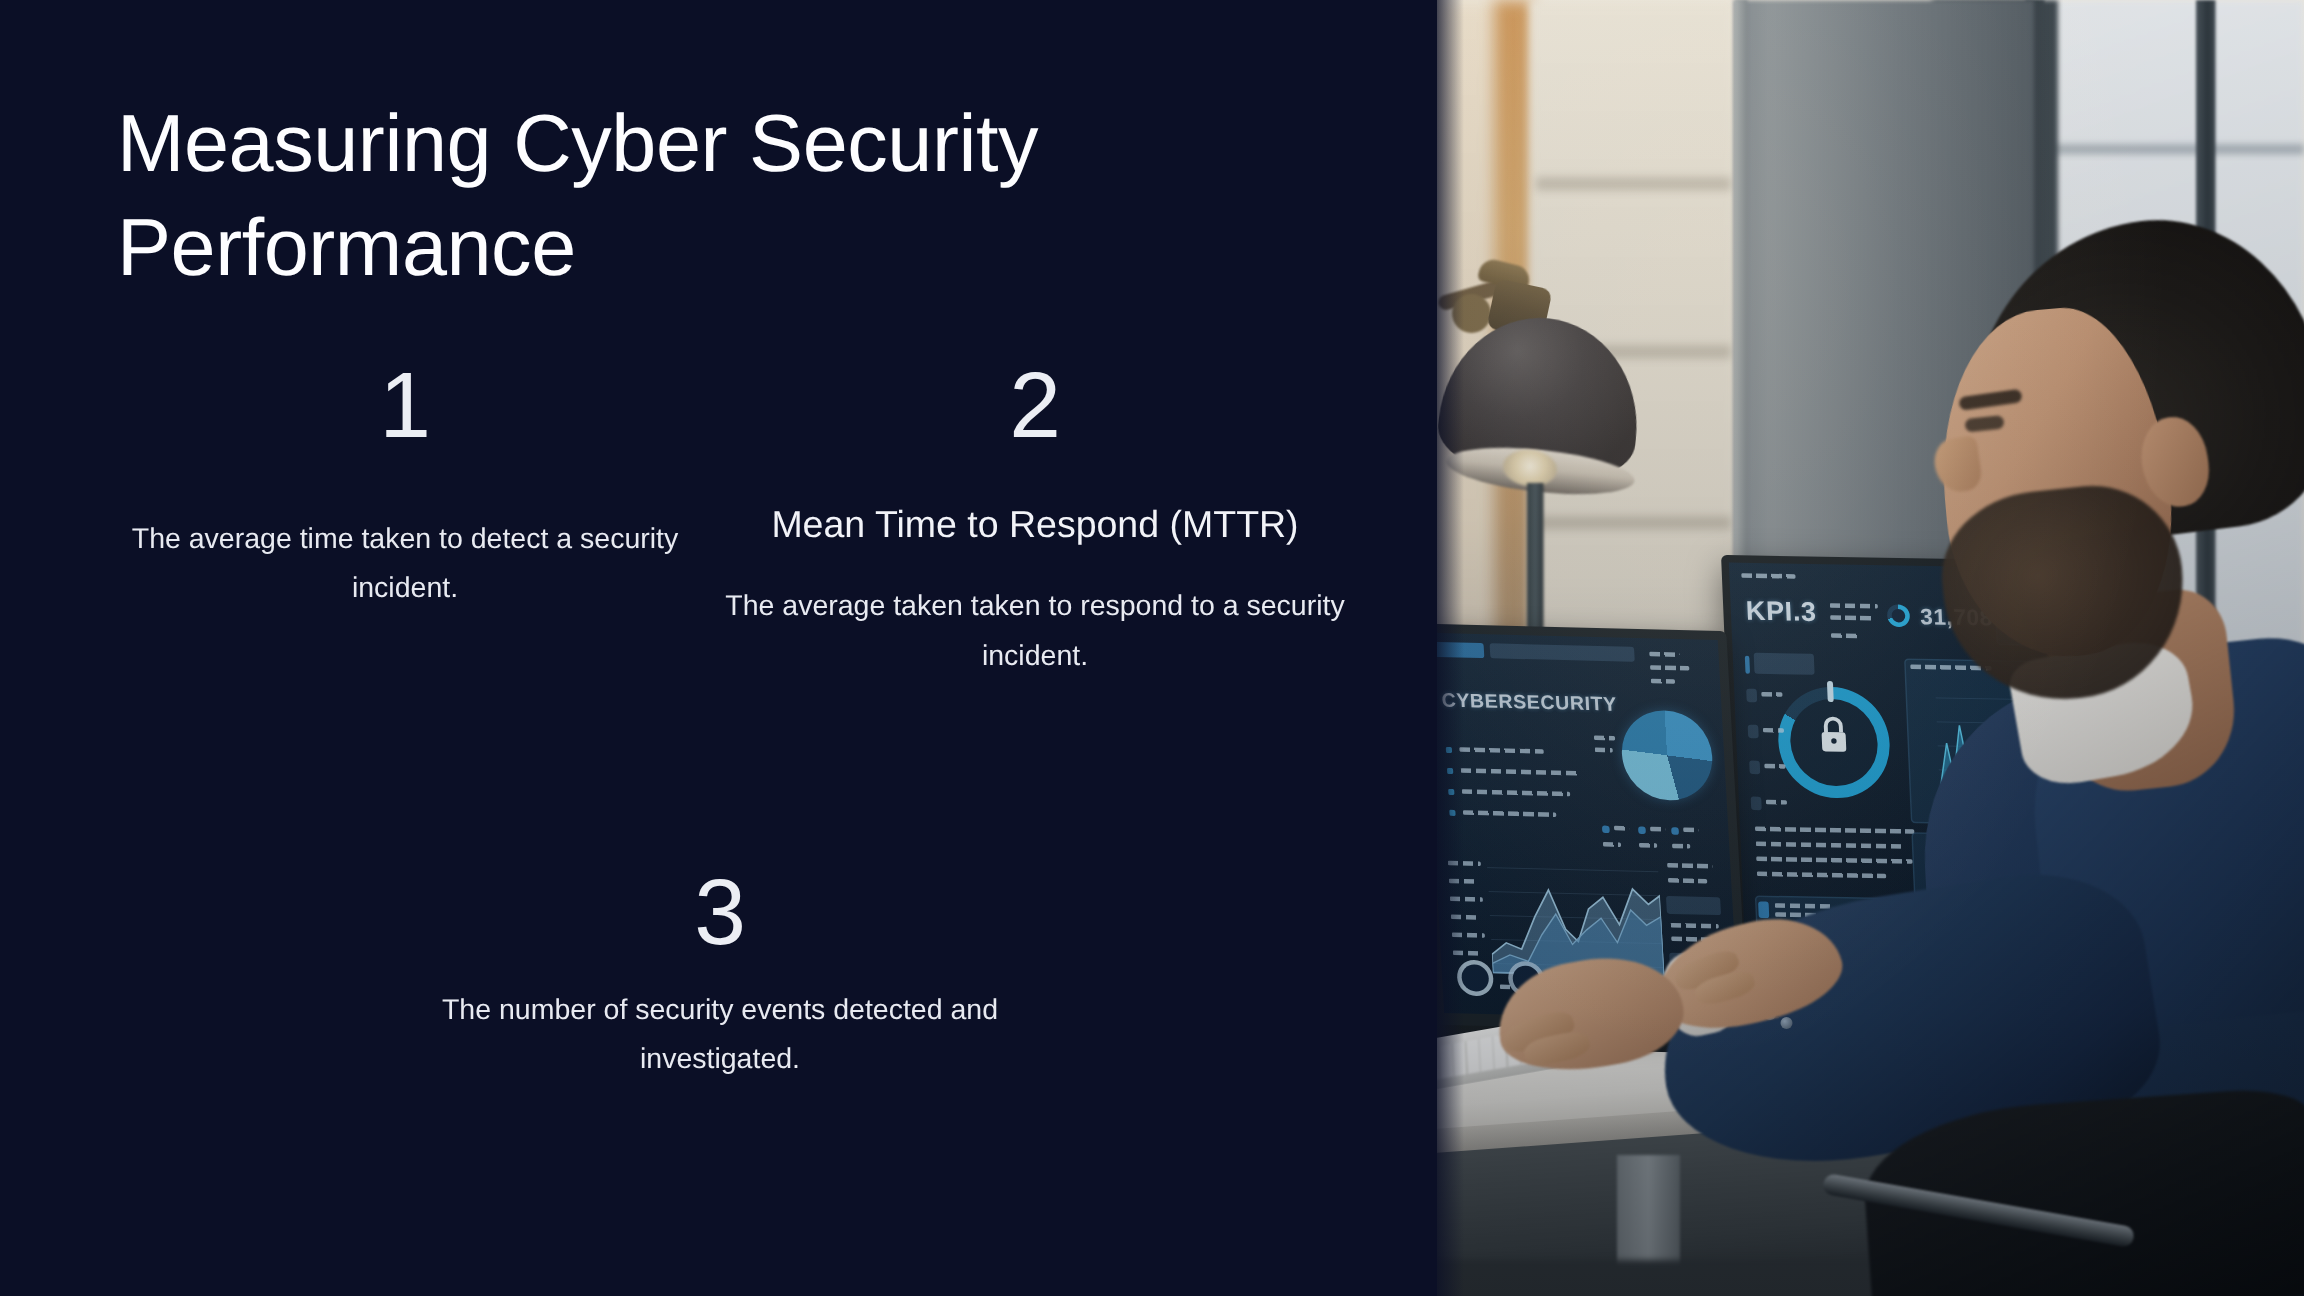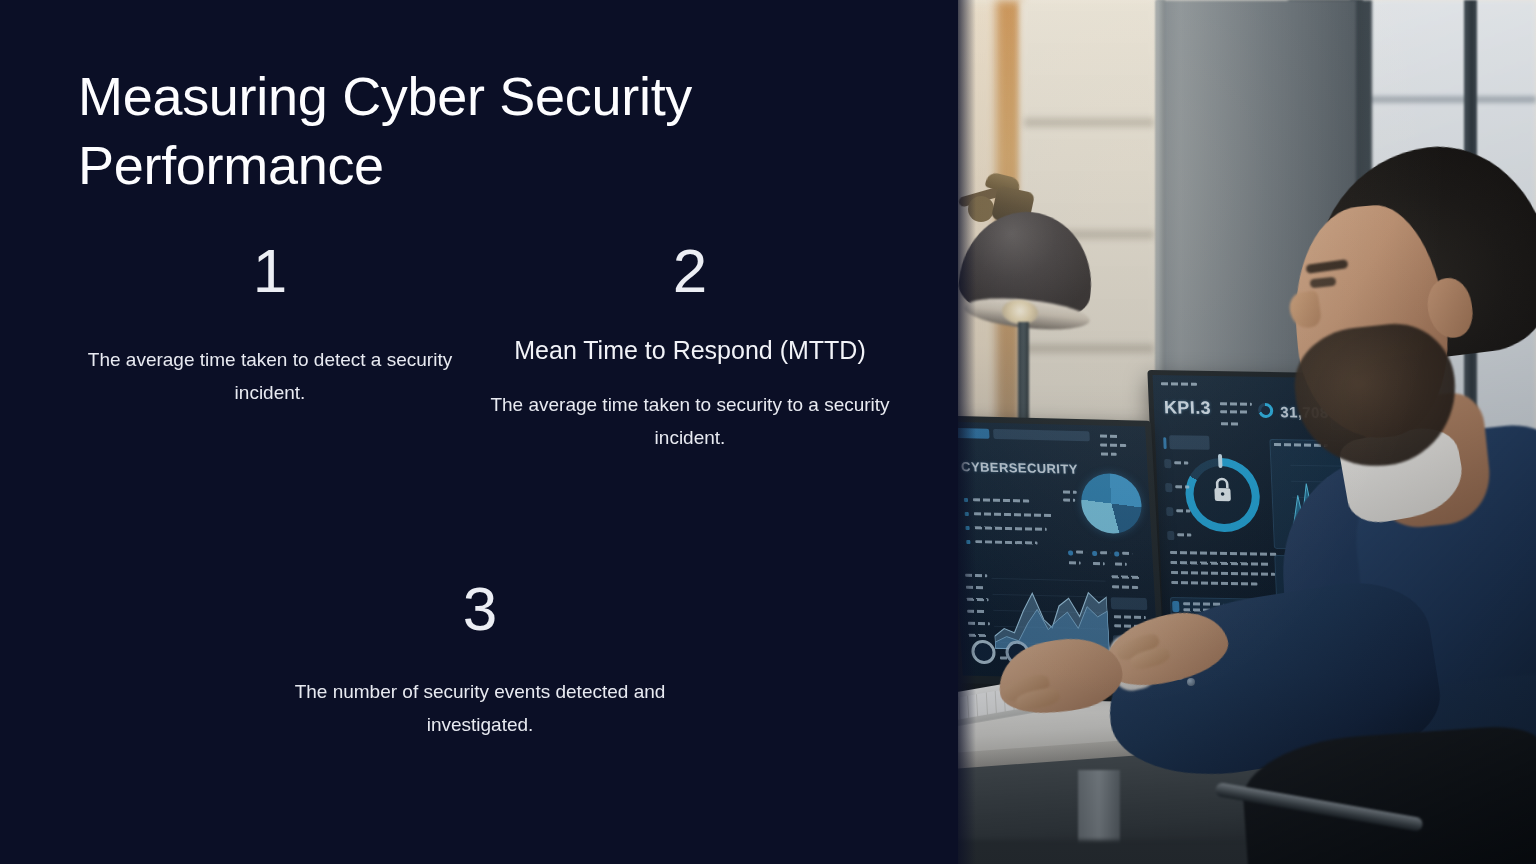--- a/index.html
+++ b/index.html
@@ -64,21 +64,21 @@
 
   
   #kpi-1 { left:55px; top:240px; width:430px; }
   #kpi-1 .kpi-desc { margin-top:42px; }
   
   #kpi-2 { left:475px; top:240px; width:430px; }
   #kpi-2 .kpi-desc { margin-top:22px; }
   
   #kpi-3 { left:265px; top:578px; width:430px; }
   #kpi-3 .kpi-title { margin-top:40px; }
-  #kpi-3 .kpi-desc { margin-top:36px; }
+  #kpi-3 .kpi-desc { margin-top:18px; }
 
   
   #photo {
     position:absolute;
     left:958px; top:0;
     width:578px; height:864px;
     overflow:hidden;
     background:#2f3a42;
   }
   #photo-inner { position:absolute; inset:0; }
@@ -473,22 +473,22 @@
 
     <div id="slide-title">Measuring Cyber Security Performance</div>
 
     <div class="kpi-item" id="kpi-1">
       <div class="kpi-number">1</div>
       <div class="kpi-desc">The average time taken to detect a security incident.</div>
     </div>
 
     <div class="kpi-item" id="kpi-2">
       <div class="kpi-number">2</div>
-      <div class="kpi-title">Mean Time to Respond (MTTD)</div>
-      <div class="kpi-desc">The average time taken to security to a security incident.</div>
+      <div class="kpi-title">Mean Time to Respond (MTTR)</div>
+      <div class="kpi-desc">The average taken taken to respond to a security incident.</div>
     </div>
 
     <div class="kpi-item" id="kpi-3">
       <div class="kpi-number">3</div>
       <div class="kpi-desc">The number of security events detected and investigated.</div>
     </div>
 
   </div>
 
   <div id="photo">

